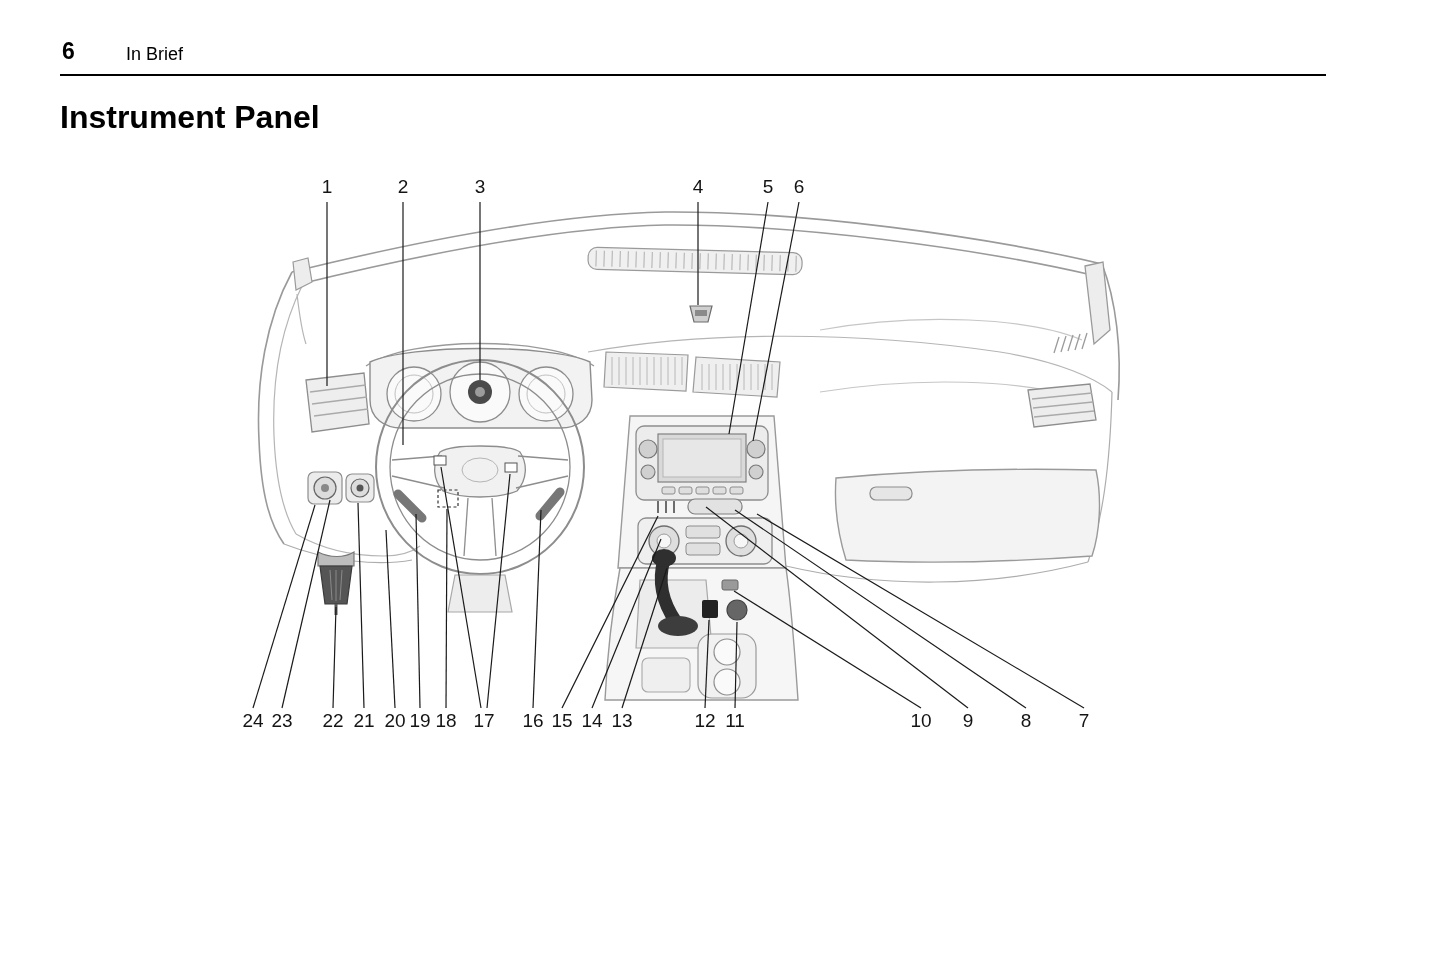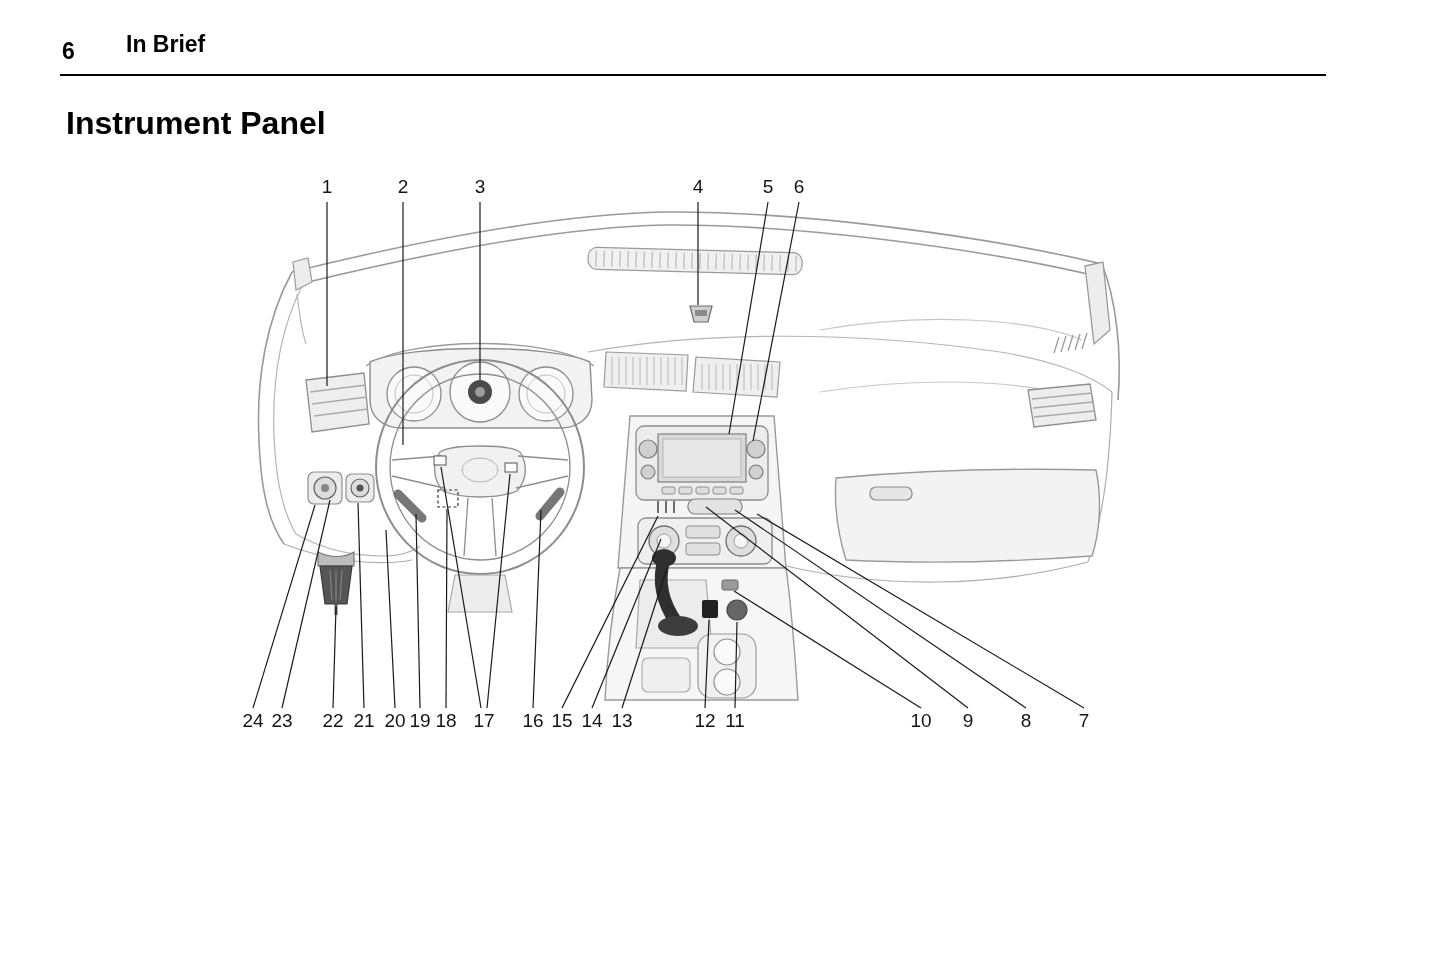--- a/index.html
+++ b/index.html
@@ -8,22 +8,22 @@
     width:1445px; height:965px;
     background:#ffffff;
     font-family:"Liberation Sans", sans-serif;
     overflow:hidden;
   }
   .hdr-num {
     position:absolute; left:62px; top:38px;
     font-size:23px; font-weight:bold; color:#000;
   }
   .hdr-chapter {
-    position:absolute; left:126px; top:31px;
-    font-size:23px; font-weight:bold; color:#000;
+    position:absolute; left:126px; top:44px;
+    font-size:18px; font-weight:normal; color:#000;
   }
   .hdr-rule {
     position:absolute; left:60px; top:74px;
     width:1266px; height:2px; background:#000;
   }
   .section-title {
     position:absolute; left:60px; top:99px;
     font-size:32px; font-weight:bold; color:#000;
   }
   .fig-svg { position:absolute; left:0; top:0; }
@@ -33,21 +33,21 @@
   }
 </style>
 </head>
 <body>
 
 <div class="page">
 
   <span class="hdr-num">6</span>
   <span class="hdr-chapter">In Brief</span>
   <div class="hdr-rule"></div>
-  <h1 class="section-title" style="margin:6px;">Instrument Panel</h1>
+  <h1 class="section-title" style="margin:0;">Instrument Panel</h1>
 
   <svg class="fig-svg" width="1445" height="965" viewBox="0 0 1445 965">
 
     <g stroke="#9a9a9a" fill="none" stroke-width="1.6">
       <path d="M 292 272 C 430 238 560 214 665 212 C 800 211 985 236 1102 264"></path>
       <path d="M 300 284 C 435 251 565 227 665 225 C 795 224 975 248 1092 275"></path>
       <path d="M 292 272 C 266 320 256 380 259 440 C 261 495 270 524 284 544"></path>
       <path d="M 302 286 C 280 330 272 382 274 436 C 276 486 284 514 296 534" stroke="#b5b5b5" stroke-width="1.2"></path>
       <path d="M 1102 264 C 1116 300 1122 350 1118 400"></path>
       <path d="M 588 352 C 700 332 850 330 1000 352 C 1060 362 1095 378 1112 392" stroke="#b5b5b5" stroke-width="1.2"></path>

